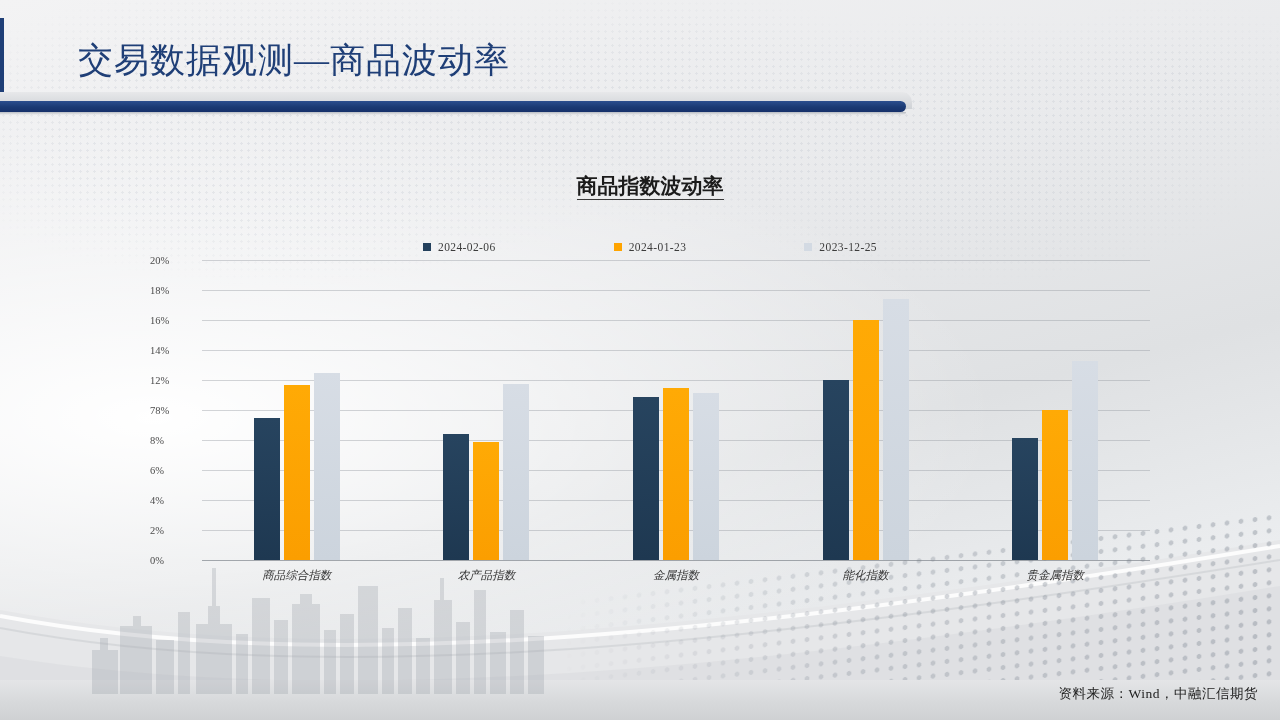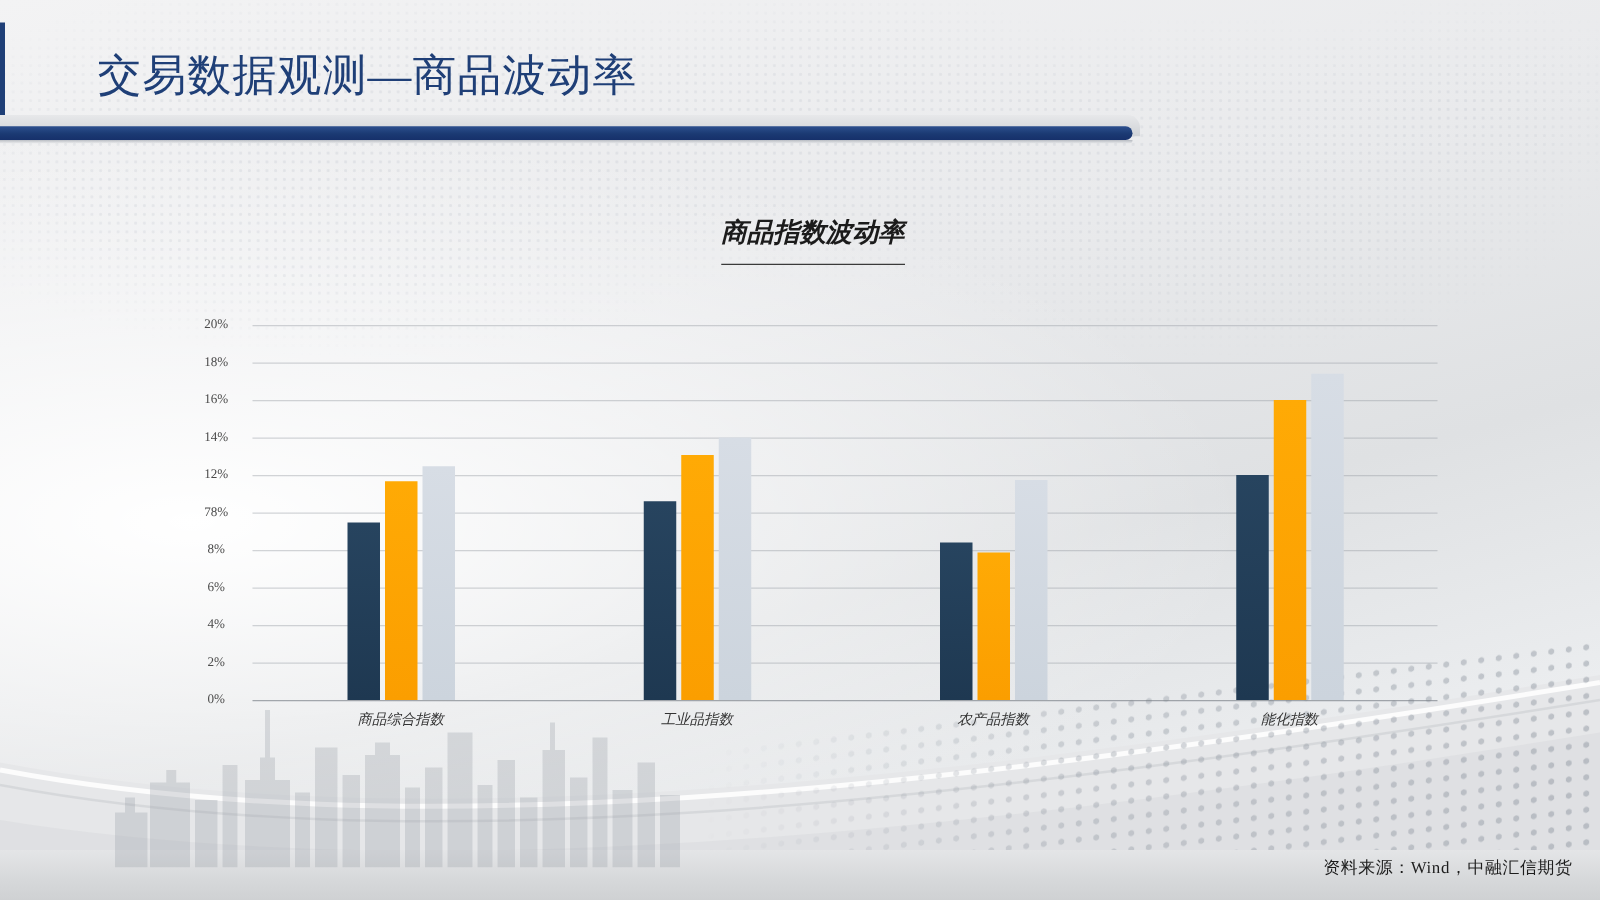--- a/index.html
+++ b/index.html
@@ -76,33 +76,33 @@
     background:linear-gradient(180deg,rgba(120,128,140,.45),rgba(120,128,140,0));
     border-radius:0 0 6px 0;
   }
 
   
   #chart{position:absolute;left:150px;top:160px;width:1000px;height:420px;}
   #chart-title{
     position:absolute;left:0;top:12px;width:1000px;text-align:center;
     font-size:21px;font-weight:bold;color:#1b1b1b;
   }
-  #chart-title span{border-bottom:1.6px solid #3a3a3a;padding-bottom:13px;font-style:italic;}
+  #chart-title span{border-bottom:1.6px solid #3a3a3a;padding-bottom:1px;}
   #legend{
     position:absolute;left:0;top:78px;width:1000px;height:18px;
     display:flex;justify-content:center;gap:118px;align-items:center;
   }
   .lg{display:flex;align-items:center;gap:7px;}
   .lgsw{width:8px;height:8px;display:inline-block;}
   .lgtx{font-size:11.5px;color:#3c3c3c;font-family:"Liberation Serif","DejaVu Serif",serif;letter-spacing:.4px;}
 
   #plot{position:absolute;left:52px;top:100px;width:948px;height:300px;}
   #ylabels{position:absolute;left:-52px;top:0;width:46px;height:300px;}
   .ytick{
-    position:absolute;right:0;width:46px;text-align:center;
+    position:absolute;right:0;width:46px;text-align:left;
     font-size:10.5px;color:#4a4a4a;transform:translateY(-50%);
   }
   .gridline{position:absolute;left:0;width:948px;height:1px;background:rgba(150,155,162,.42);}
   .gridline.base{background:rgba(120,126,134,.65);}
 
   #bars{position:absolute;left:0;top:0;width:948px;height:300px;display:flex;font-style:italic;}
   .group{flex:1;position:relative;display:flex;align-items:flex-end;justify-content:center;gap:4px;height:300px;}
   .bar{width:26px;align-self:flex-end;}
   .b0{background:linear-gradient(180deg,#27445f,#1e3851);}
   .b1{background:linear-gradient(180deg,#ffaa05,#fb9e00);}
@@ -174,20 +174,34 @@
       <div id="bandshadow"></div>
     </div>
   </div>
 
   <div id="chart">
 
     <div id="chart-title">
       <span>商品指数波动率</span>
     </div>
 
+    <div id="legend">
+        <div class="lg">
+          <span class="lgsw" style="background: rgb(35, 64, 92);"></span>
+          <span class="lgtx">2024-02-06</span>
+        </div>
+        <div class="lg">
+          <span class="lgsw" style="background: rgb(255, 164, 0);"></span>
+          <span class="lgtx">2024-01-23</span>
+        </div>
+        <div class="lg">
+          <span class="lgsw" style="background: rgb(211, 218, 227);"></span>
+          <span class="lgtx">2023-12-25</span>
+        </div>
+      </div>
 
     <div id="plot">
       <div id="ylabels">
           <div class="ytick" style="top: 300px;">0%</div>
           <div class="ytick" style="top: 270px;">2%</div>
           <div class="ytick" style="top: 240px;">4%</div>
           <div class="ytick" style="top: 210px;">6%</div>
           <div class="ytick" style="top: 180px;">8%</div>
           <div class="ytick" style="top: 150px;">78%</div>
           <div class="ytick" style="top: 120px;">12%</div>
@@ -210,35 +224,41 @@
           <div class="gridline" style="top: 0px;"></div>
         </div>
       <div id="bars">
           <div class="group">
             <div class="bar b0" title="2024-02-06 商品综合指数 9.5%" style="height: 142.5px;"></div>
             <div class="bar b1" title="2024-01-23 商品综合指数 11.7%" style="height: 175.5px;"></div>
             <div class="bar b2" title="2023-12-25 商品综合指数 12.5%" style="height: 187.5px;"></div>
             <div class="catlabel">商品综合指数</div>
           </div>
           <div class="group">
-            <div class="bar b0" title="2024-02-06 工业品指数 10.6%" style="height: 159px;"></div>
-            <div class="bar b1" title="2024-01-23 工业品指数 13.1%" style="height: 196.5px;"></div>
-            <div class="bar b2" title="2023-12-25 工业品指数 14%" style="height: 210px;"></div>
-            <div class="catlabel">工业品指数</div>
-          </div>
-          <div class="group">
             <div class="bar b0" title="2024-02-06 农产品指数 8.4%" style="height: 126px;"></div>
             <div class="bar b1" title="2024-01-23 农产品指数 7.85%" style="height: 117.75px;"></div>
             <div class="bar b2" title="2023-12-25 农产品指数 11.75%" style="height: 176.25px;"></div>
             <div class="catlabel">农产品指数</div>
           </div>
           <div class="group">
+            <div class="bar b0" title="2024-02-06 金属指数 10.9%" style="height: 163.5px;"></div>
+            <div class="bar b1" title="2024-01-23 金属指数 11.45%" style="height: 171.75px;"></div>
+            <div class="bar b2" title="2023-12-25 金属指数 11.15%" style="height: 167.25px;"></div>
+            <div class="catlabel">金属指数</div>
+          </div>
+          <div class="group">
             <div class="bar b0" title="2024-02-06 能化指数 12%" style="height: 180px;"></div>
             <div class="bar b1" title="2024-01-23 能化指数 16%" style="height: 240px;"></div>
             <div class="bar b2" title="2023-12-25 能化指数 17.4%" style="height: 261px;"></div>
             <div class="catlabel">能化指数</div>
           </div>
+          <div class="group">
+            <div class="bar b0" title="2024-02-06 贵金属指数 8.15%" style="height: 122.25px;"></div>
+            <div class="bar b1" title="2024-01-23 贵金属指数 10%" style="height: 150px;"></div>
+            <div class="bar b2" title="2023-12-25 贵金属指数 13.3%" style="height: 199.5px;"></div>
+            <div class="catlabel">贵金属指数</div>
+          </div>
         </div>
     </div>
   </div>
 
   <div id="source">资料来源：Wind，中融汇信期货</div>
 </div>
 
 </body></html>

